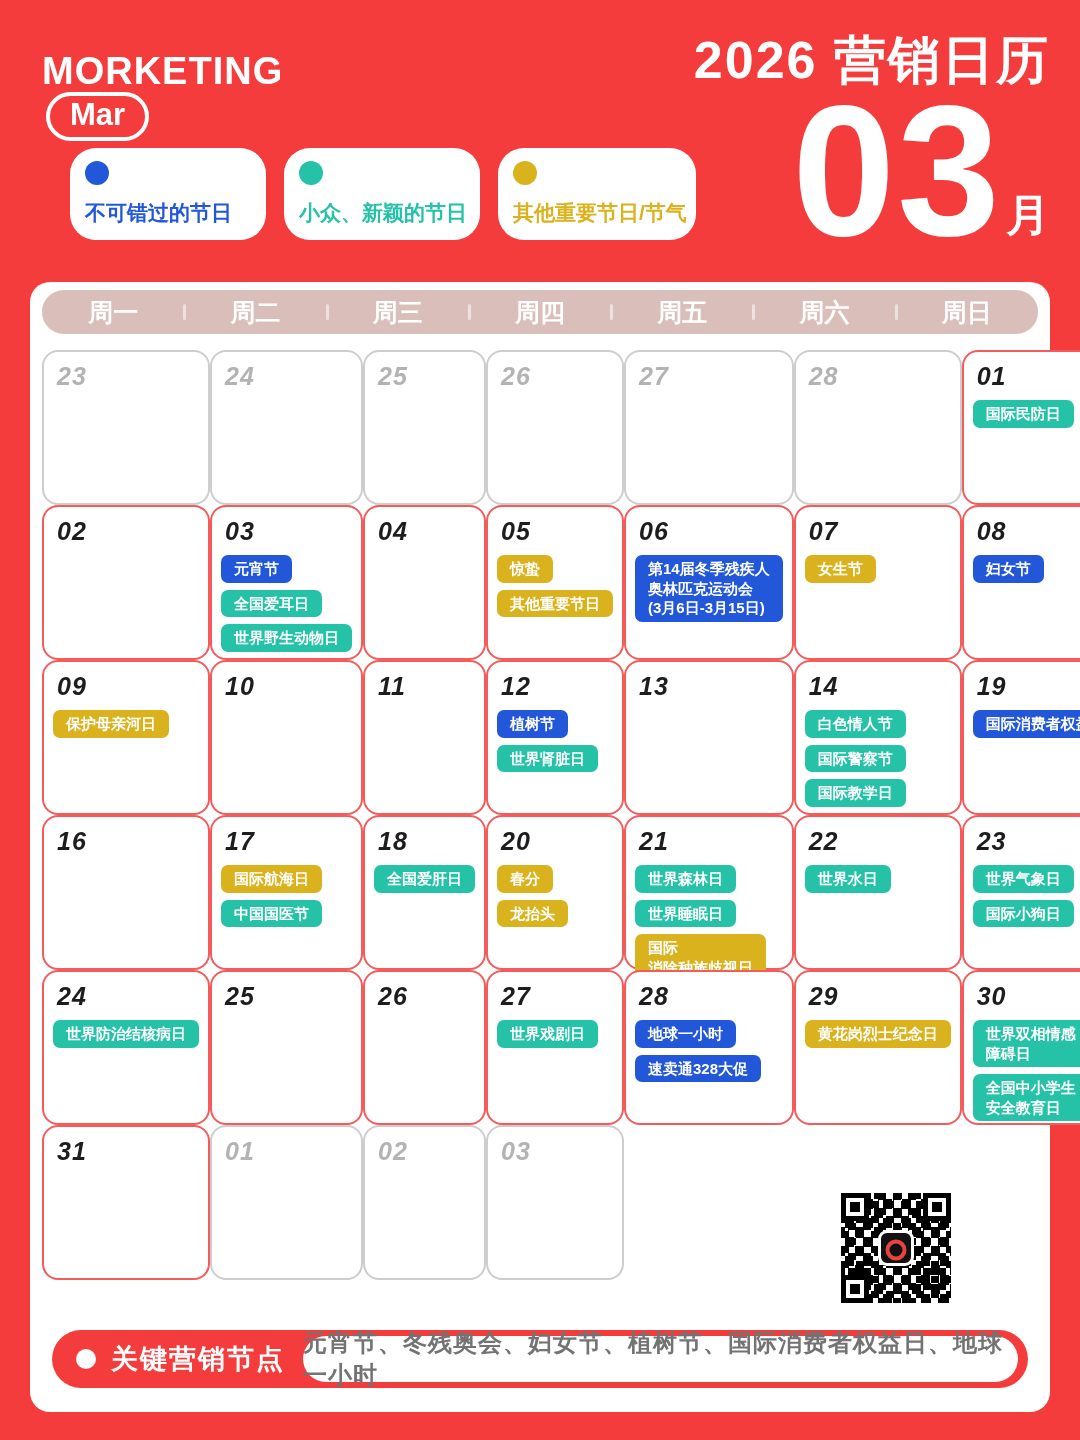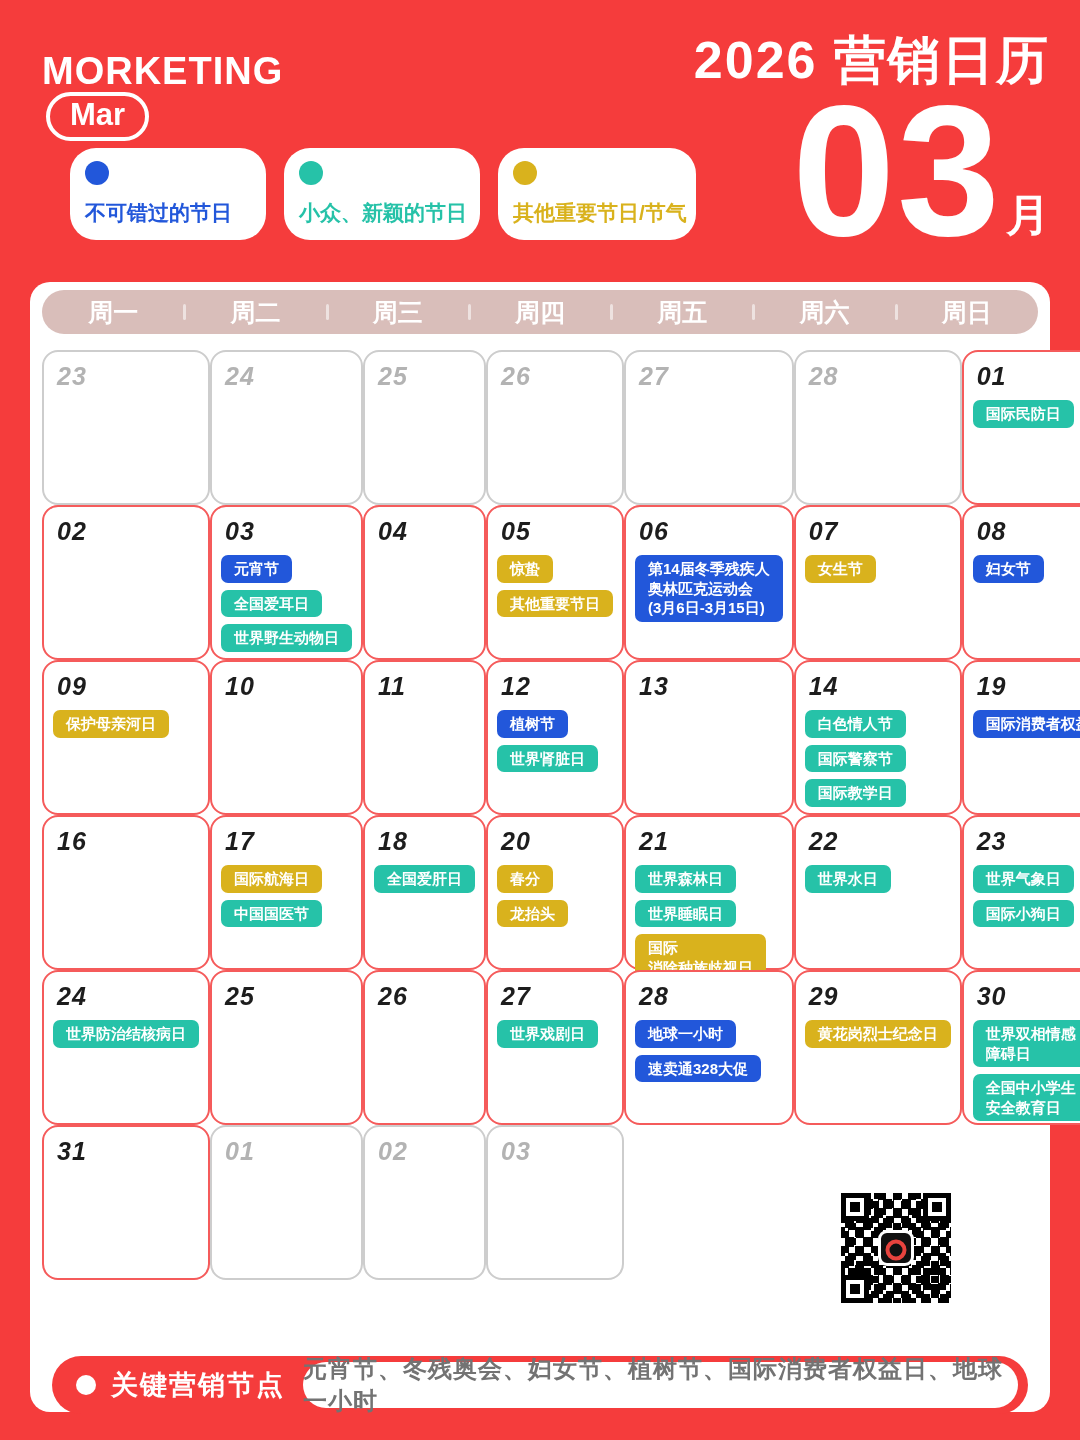--- a/index.html
+++ b/index.html
@@ -55,21 +55,21 @@
         #fff; }
   .finder { position:absolute; width:28px; height:28px; background:#fff; border:5px solid #000; }
   .finder::after { content:""; position:absolute; left:4px; top:4px; width:10px; height:10px; background:#000; }
   .f-tl { left:5px; top:5px; } .f-tr { right:5px; top:5px; } .f-bl { left:5px; bottom:5px; }
   .qr-logo { position:absolute; left:50%; top:50%; transform:translate(-50%,-50%); width:36px; height:36px;
              background:#111; border-radius:9px; border:3px solid #fff; }
   .qr-logo::after { content:""; position:absolute; left:50%; top:55%; transform:translate(-50%,-50%);
                     width:13px; height:13px; border-radius:50%; border:4px solid #E8433E; }
 
   
-  .footer-pill { margin:76px 10px 0; height:58px; background:#F53C3C; border-radius:29px;
+  .footer-pill { margin:50px 10px 0; height:58px; background:#F53C3C; border-radius:29px;
                  display:flex; align-items:center; padding:0 10px 0 24px; }
   .footer-dot { width:20px; height:20px; border-radius:50%; background:#fff; margin-right:15px; flex:none; }
   .footer-label { color:#fff; font-size:27px; font-weight:800; letter-spacing:2px; margin-right:18px; white-space:nowrap; }
   .footer-inner { flex:1; height:46px; background:#fff; border-radius:23px; display:flex; align-items:center;
                   justify-content:center; font-size:24px; font-weight:800; color:#737373; letter-spacing:1px; }
 </style>
 </head>
 <body>
 
 <div class="page">

